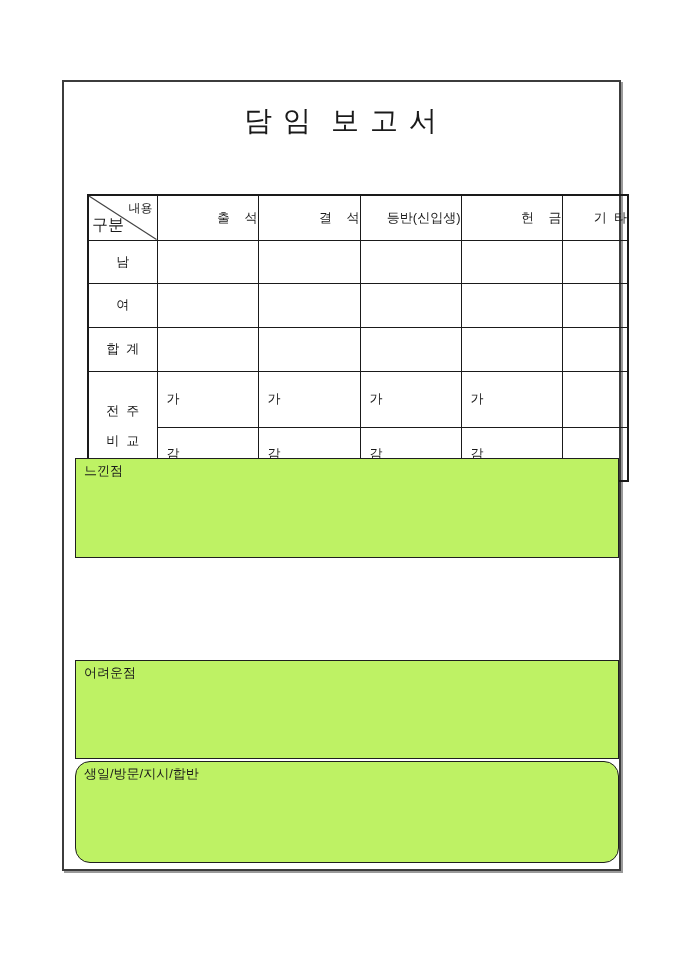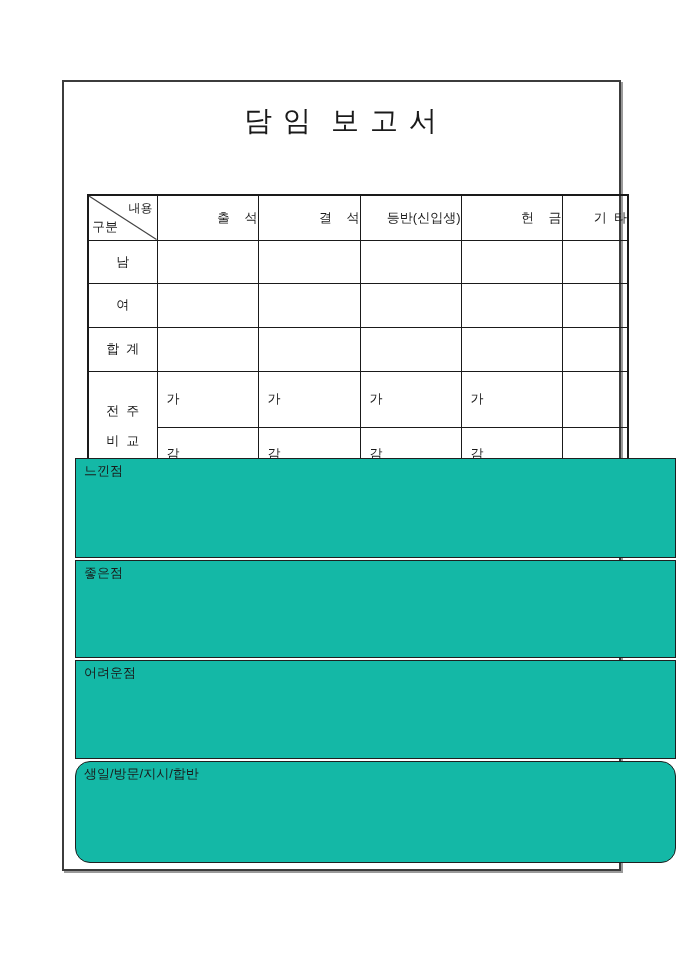--- a/index.html
+++ b/index.html
@@ -26,27 +26,27 @@
   table.main td { border:1px solid #1a1a1a; overflow:hidden; }
   td.rowlabel { text-align:center; vertical-align:middle; white-space:pre; }
   td.colhead  { text-align:right; vertical-align:middle; white-space:pre; }
   td.gacell   { text-align:left; vertical-align:middle; padding-left:9px; }
   td.blank    { }
 
   td.corner { position:relative; padding:0; }
   td.corner svg { position:absolute; left:0; top:0; width:100%; height:100%; }
   td.corner svg line { stroke:#444444; stroke-width:1.2; }
   .corner-tr { position:absolute; right:4px; top:4px;  font-size:12px; }
-  .corner-bl { position:absolute; left:3px; bottom:4px; font-size:13px; }
+  .corner-bl { position:absolute; left:3px; bottom:4px; font-size:16px; }
 
   .cmpcell { display:flex; flex-direction:column; height:100%; white-space:pre;gap:12px; }
   .cmpcell span { flex:1; display:flex; align-items:center; justify-content:center; }
 
-  .section { position:absolute; left:11px; width:601px;
-    border:1px solid #1f1f1f; background:#14b8a6; }
+  .section { position:absolute; left:11px; width:544px;
+    border:1px solid #1f1f1f; background:#bef264; }
   .section .sec-label { position:absolute; left:8px; top:3px; font-size:13px; }
   #sec-0 { top:376px; height:100px; }
   #sec-1 { top:478px; height:98px;  }
   #sec-2 { top:578px; height:99px;  }
   #sec-3 { top:679px; height:102px;border-radius:15px; }
 </style>
 </head>
 <body>
 
 <div class="canvas">
@@ -122,23 +122,20 @@
         <td class="gacell">감</td>
         <td class="gacell">감</td>
         <td class="blank"></td>
       </tr>
     </tbody>
       </table>
 
     <div class="section" id="sec-0">
       <span class="sec-label">느낀점</span>
     </div>
-    <div class="section" id="sec-1">
-      <span class="sec-label">좋은점</span>
-    </div>
     <div class="section" id="sec-2">
       <span class="sec-label">어려운점</span>
     </div>
     <div class="section" id="sec-3">
       <span class="sec-label">생일/방문/지시/합반</span>
     </div>
 
   </div>
 </div>
 

